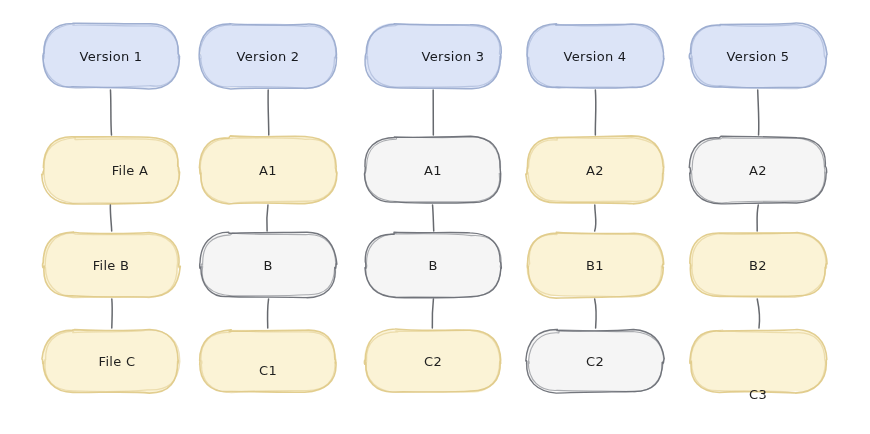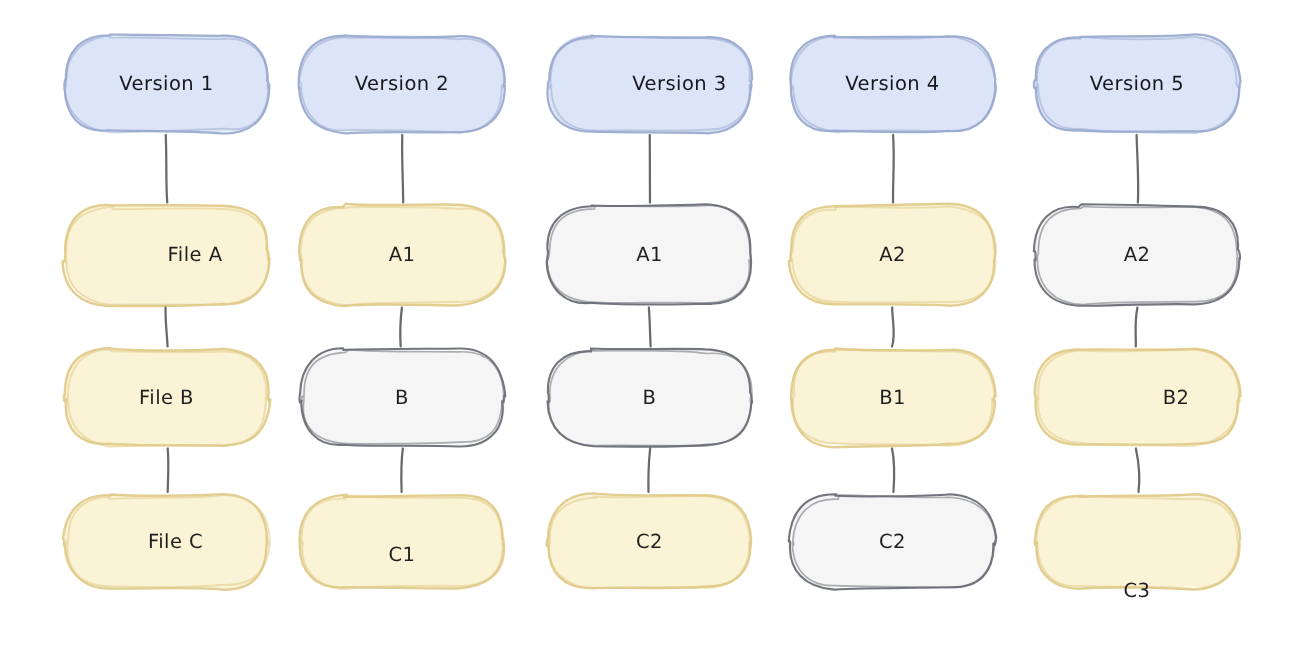--- a/index.html
+++ b/index.html
@@ -156,16 +156,16 @@
       <div class="node-label version" style="left: 385px; top: 24px; width: 136px; height: 64px;">Version 3</div>
       <div class="node-label" style="left: 365px; top: 137px; width: 136px; height: 66px;">A1</div>
       <div class="node-label" style="left: 365px; top: 233px; width: 136px; height: 64px;">B</div>
       <div class="node-label" style="left: 365px; top: 330px; width: 136px; height: 62px;">C2</div>
       <div class="node-label version" style="left: 527px; top: 24px; width: 136px; height: 64px;">Version 4</div>
       <div class="node-label" style="left: 527px; top: 137px; width: 136px; height: 66px;">A2</div>
       <div class="node-label" style="left: 527px; top: 233px; width: 136px; height: 64px;">B1</div>
       <div class="node-label" style="left: 527px; top: 330px; width: 136px; height: 62px;">C2</div>
       <div class="node-label version" style="left: 690px; top: 24px; width: 136px; height: 64px;">Version 5</div>
       <div class="node-label" style="left: 690px; top: 137px; width: 136px; height: 66px;">A2</div>
-      <div class="node-label" style="left: 716px; top: 233px; width: 136px; height: 64px; text-align: center;">B2</div>
+      <div class="node-label" style="left: 690px; top: 233px; width: 136px; height: 64px; text-align: center;">B2</div>
       <div class="node-label" style="left: 690px; top: 330px; width: 136px; height: 48px; margin-top: 40px;">C3</div>
     </div>
 </div>
 
 </body></html>

